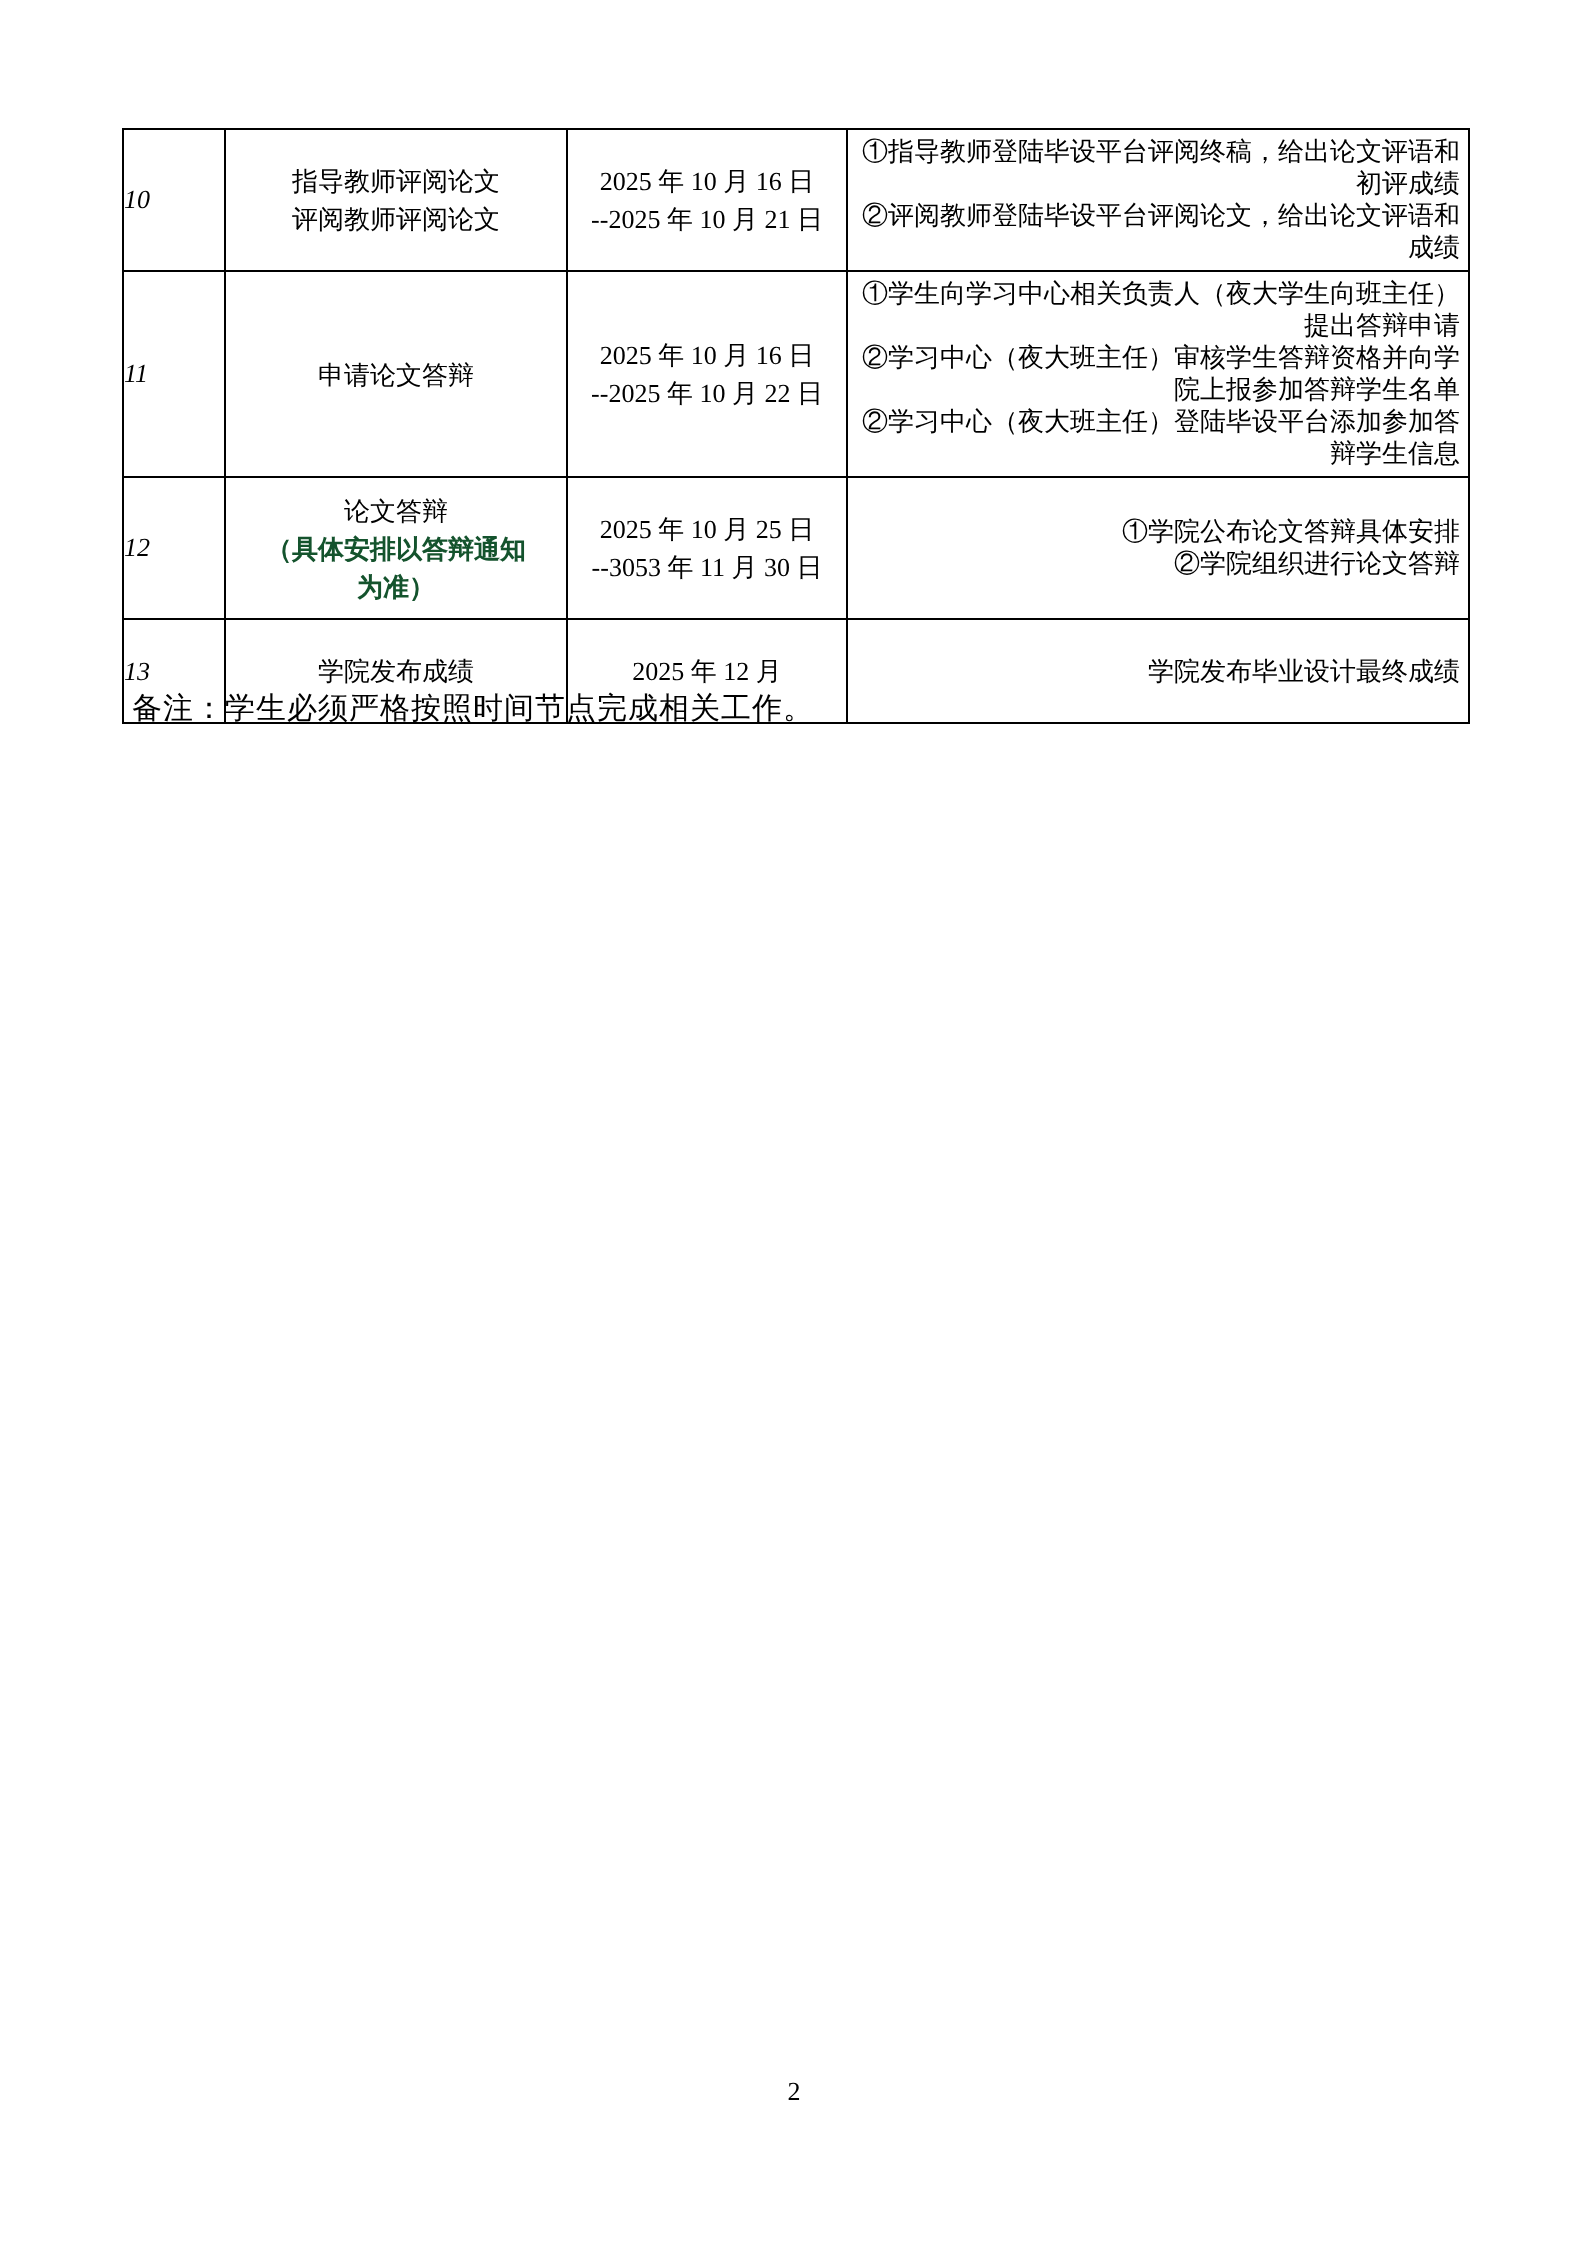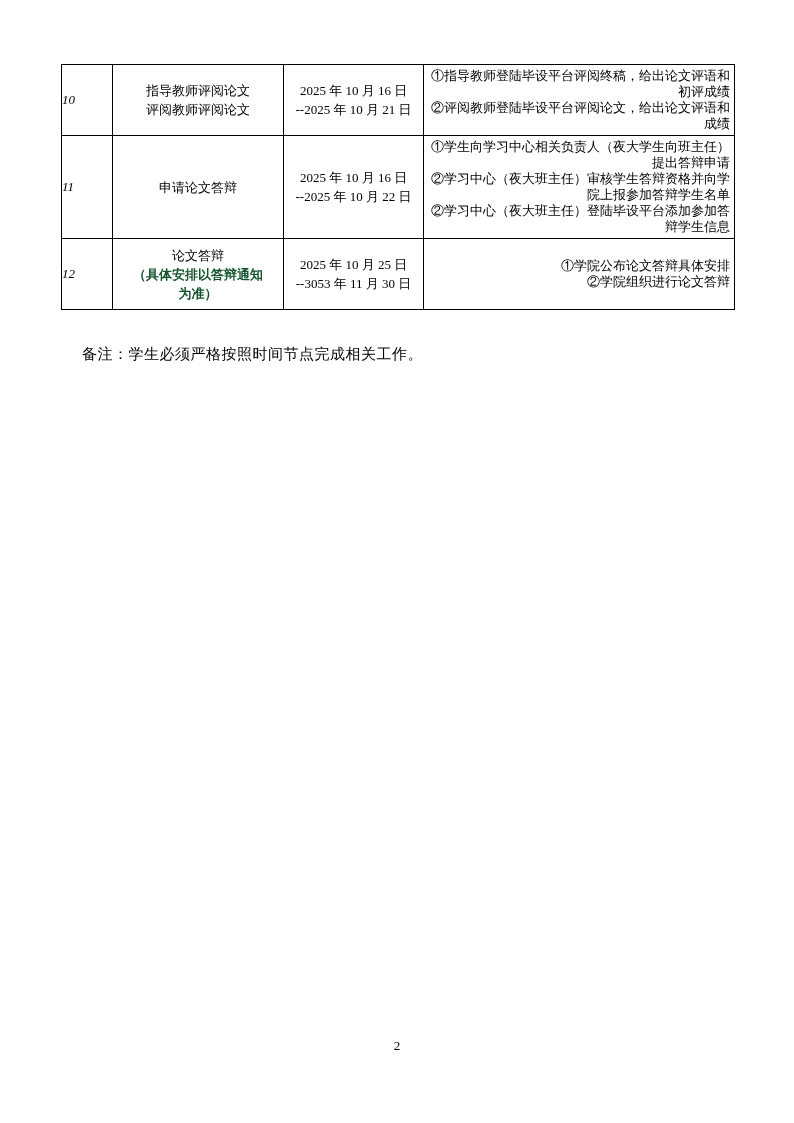--- a/index.html
+++ b/index.html
@@ -37,21 +37,21 @@
 
   td.num-cell  { text-align: left; font-style: italic; }
   td.task-cell { text-align: center; line-height: 19px; padding: 2px 20px; }
   td.date-cell { text-align: center; line-height: 19px; padding: 16px 2px; }
   td.desc-cell { text-align: right; line-height: 16px; padding: 3px 4px 3px 6px; }
 
   .task-note-red { font-weight: bold; }
 
   .remark-note {
     position: absolute;
-    left: 82px;
+    left: 66px;
     top: 345px;
     font-size: 15px;
     letter-spacing: 0.5px;
     white-space: nowrap;
   }
   .page-number {
     position: absolute;
     left: 0;
     right: 0;
     top: 1038px;
@@ -114,18 +114,32 @@
         </td>
         <td class="date-cell">
           <div>2025 年 10 月 25 日</div>
           <div>--3053 年 11 月 30 日</div>
         </td>
         <td class="desc-cell">
           <div>①学院公布论文答辩具体安排</div>
           <div>②学院组织进行论文答辩</div>
         </td>
       </tr>
+      <tr class="row-3">
+        <td class="num-cell">
+          <div>13</div>
+        </td>
+        <td class="task-cell">
+          <div>学院发布成绩</div>
+        </td>
+        <td class="date-cell">
+          <div>2025 年 12 月</div>
+        </td>
+        <td class="desc-cell">
+          <div>学院发布毕业设计最终成绩</div>
+        </td>
+      </tr>
     </tbody>
 </table>
 
 <div class="remark-note">备注：学生必须严格按照时间节点完成相关工作。</div>
 
 <div class="page-number">2</div>
 
 </body></html>

